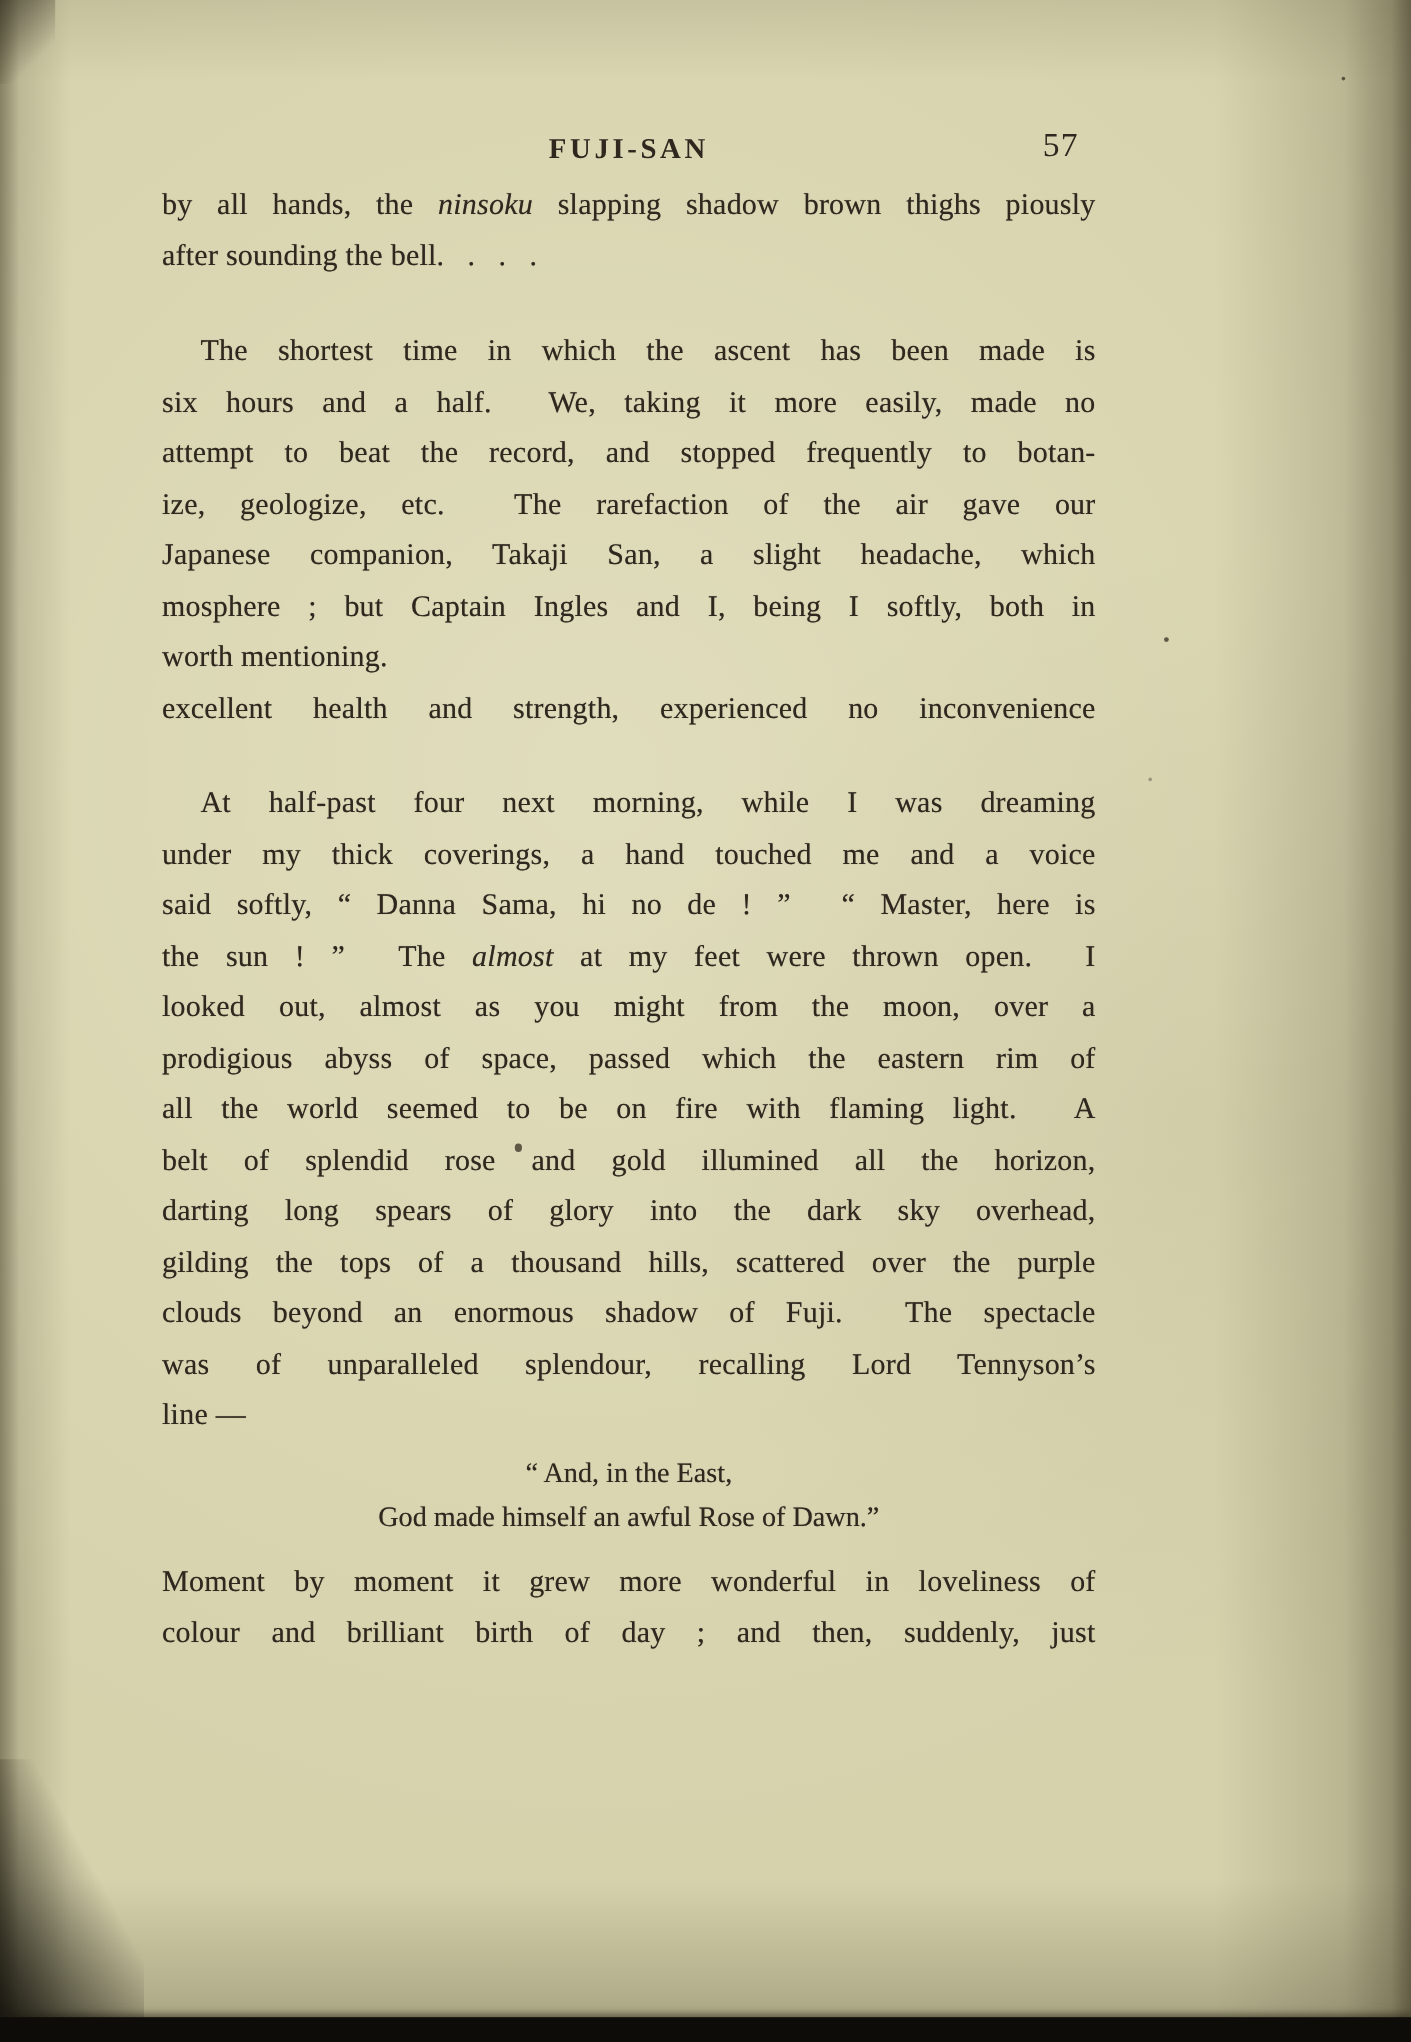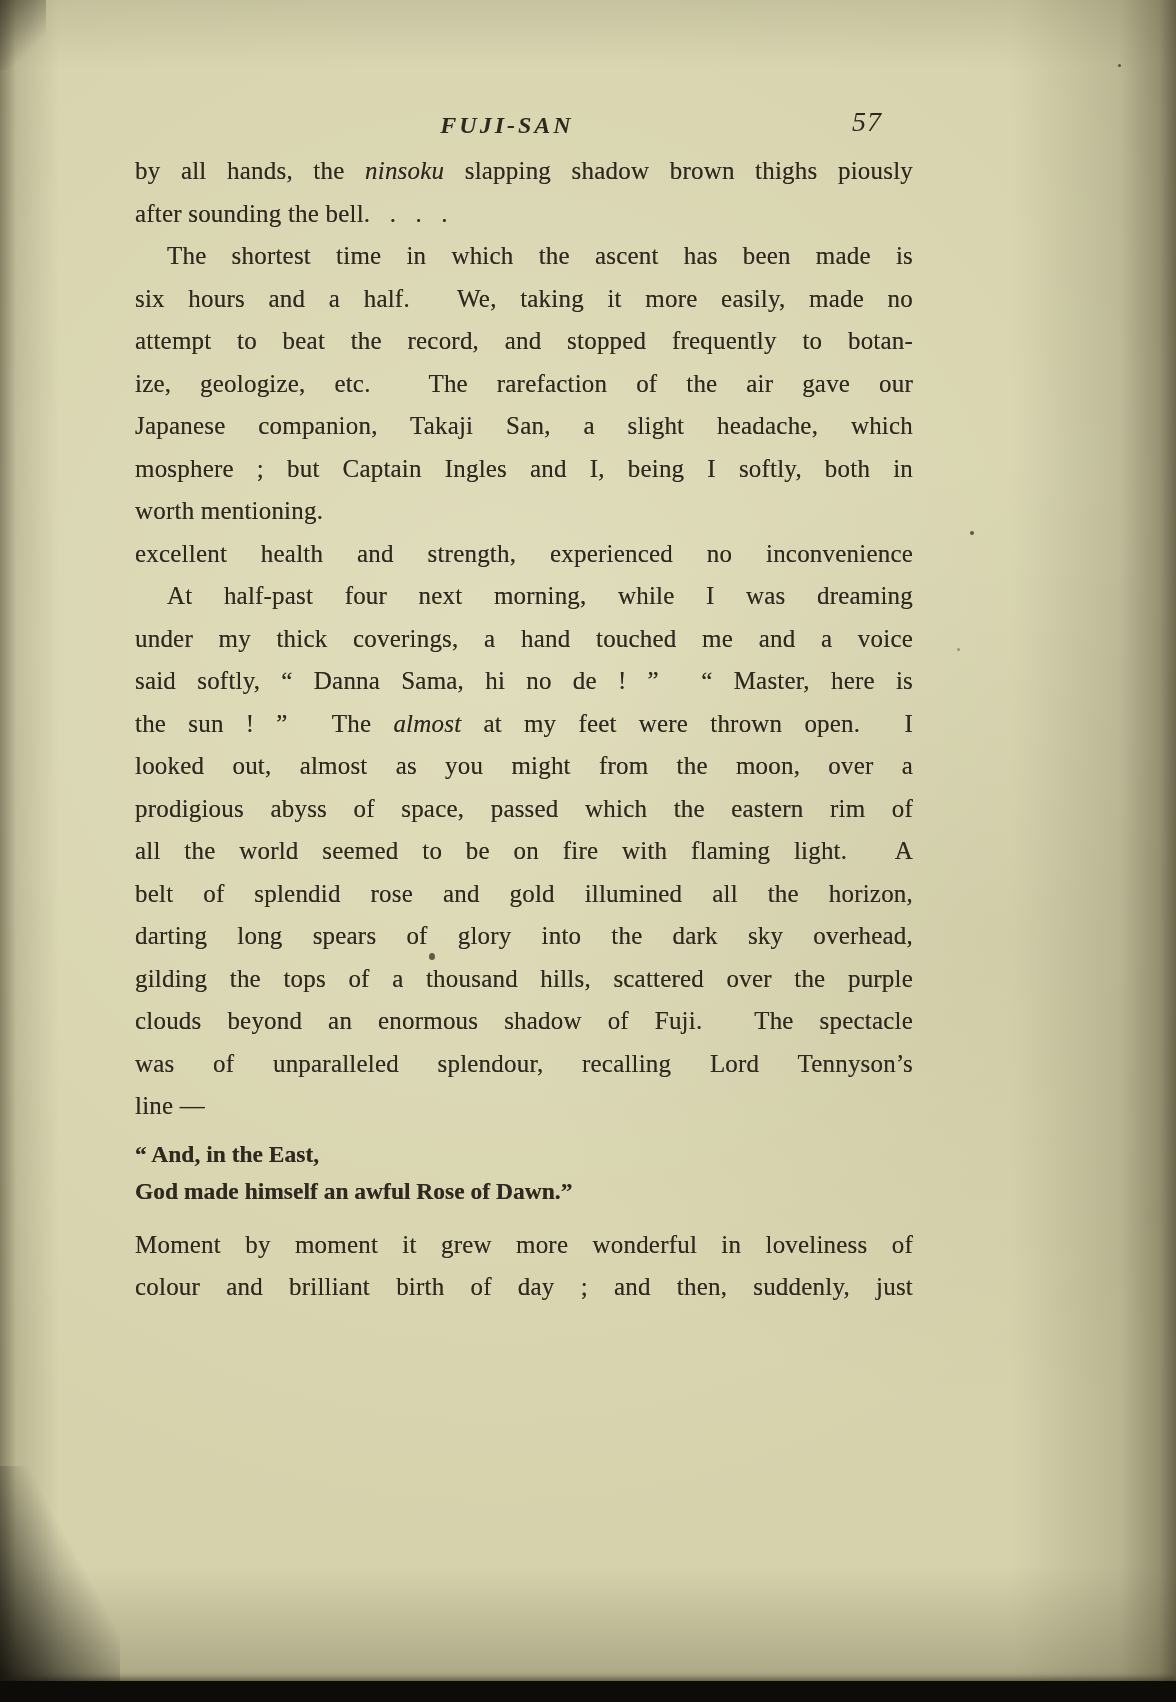--- a/index.html
+++ b/index.html
@@ -14,35 +14,35 @@
     overflow:hidden;
     font-family:"Liberation Serif","DejaVu Serif",serif;
     color:var(--ink);
     background:
       radial-gradient(ellipse 120% 85% at 42% 38%, rgba(255,255,238,0.25), rgba(0,0,0,0) 62%),
       radial-gradient(ellipse 60% 40% at 85% 55%, rgba(120,112,78,0.10), rgba(0,0,0,0) 70%),
       linear-gradient(to right, rgba(82,76,50,0.30), rgba(0,0,0,0) 5%, rgba(0,0,0,0) 86%, rgba(82,76,50,0.32)),
       linear-gradient(to bottom, rgba(92,86,58,0.16), rgba(0,0,0,0) 4%, rgba(0,0,0,0) 92%, rgba(70,64,40,0.35)),
       var(--paper);
   }
-  .page-header{position:absolute;left:118px;top:110px;width:778px;height:42px;font-style:italic;}
+  .page-header{position:absolute;left:135px;top:110px;width:778px;height:42px;}
   .header-title{
     position:absolute;left:0;right:0;top:2px;
     text-align:center;font-weight:700;font-size:24px;letter-spacing:3px;
   }
   .page-number{position:absolute;right:14px;top:-4px;font-size:28px;letter-spacing:1px;}
   .column{position:absolute;left:135px;top:150px;width:778px;}
   .line{
     font-size:25px;line-height:42.5px;letter-spacing:0.2px;
     text-shadow:0 0 0.6px rgba(46,40,31,0.55);
   }
   .just{text-align:justify;text-align-last:justify;}
-  .indent{text-indent:32px;}
+  .indent{text-indent:32px;margin-top:37px;}
   .ital{font-style:italic;}
-  .quote{margin:8px 0 14px 0;font-weight:700;}
+  .quote{margin:8px 0 14px 0;text-align:center;font-weight:400;}
   .quote-line{font-size:23.5px;line-height:37px;text-shadow:0 0 0.6px rgba(46,40,31,0.55);}
   
   .artifact{position:absolute;pointer-events:none;}
   .bottom-bar{left:0;right:0;bottom:0;height:21px;background:var(--edge);
     box-shadow:0 -3px 6px rgba(30,27,16,0.55);}
   .corner-bl{left:0;bottom:16px;width:120px;height:220px;
     background:linear-gradient(to top right, rgba(16,14,9,0.92), rgba(16,14,9,0.35) 38%, rgba(16,14,9,0) 62%);}
   .corner-tl{left:0;top:0;width:46px;height:70px;
     background:linear-gradient(135deg, rgba(28,25,15,0.55), rgba(28,25,15,0) 70%);}
   .edge-right{right:0;top:0;bottom:0;width:56px;

